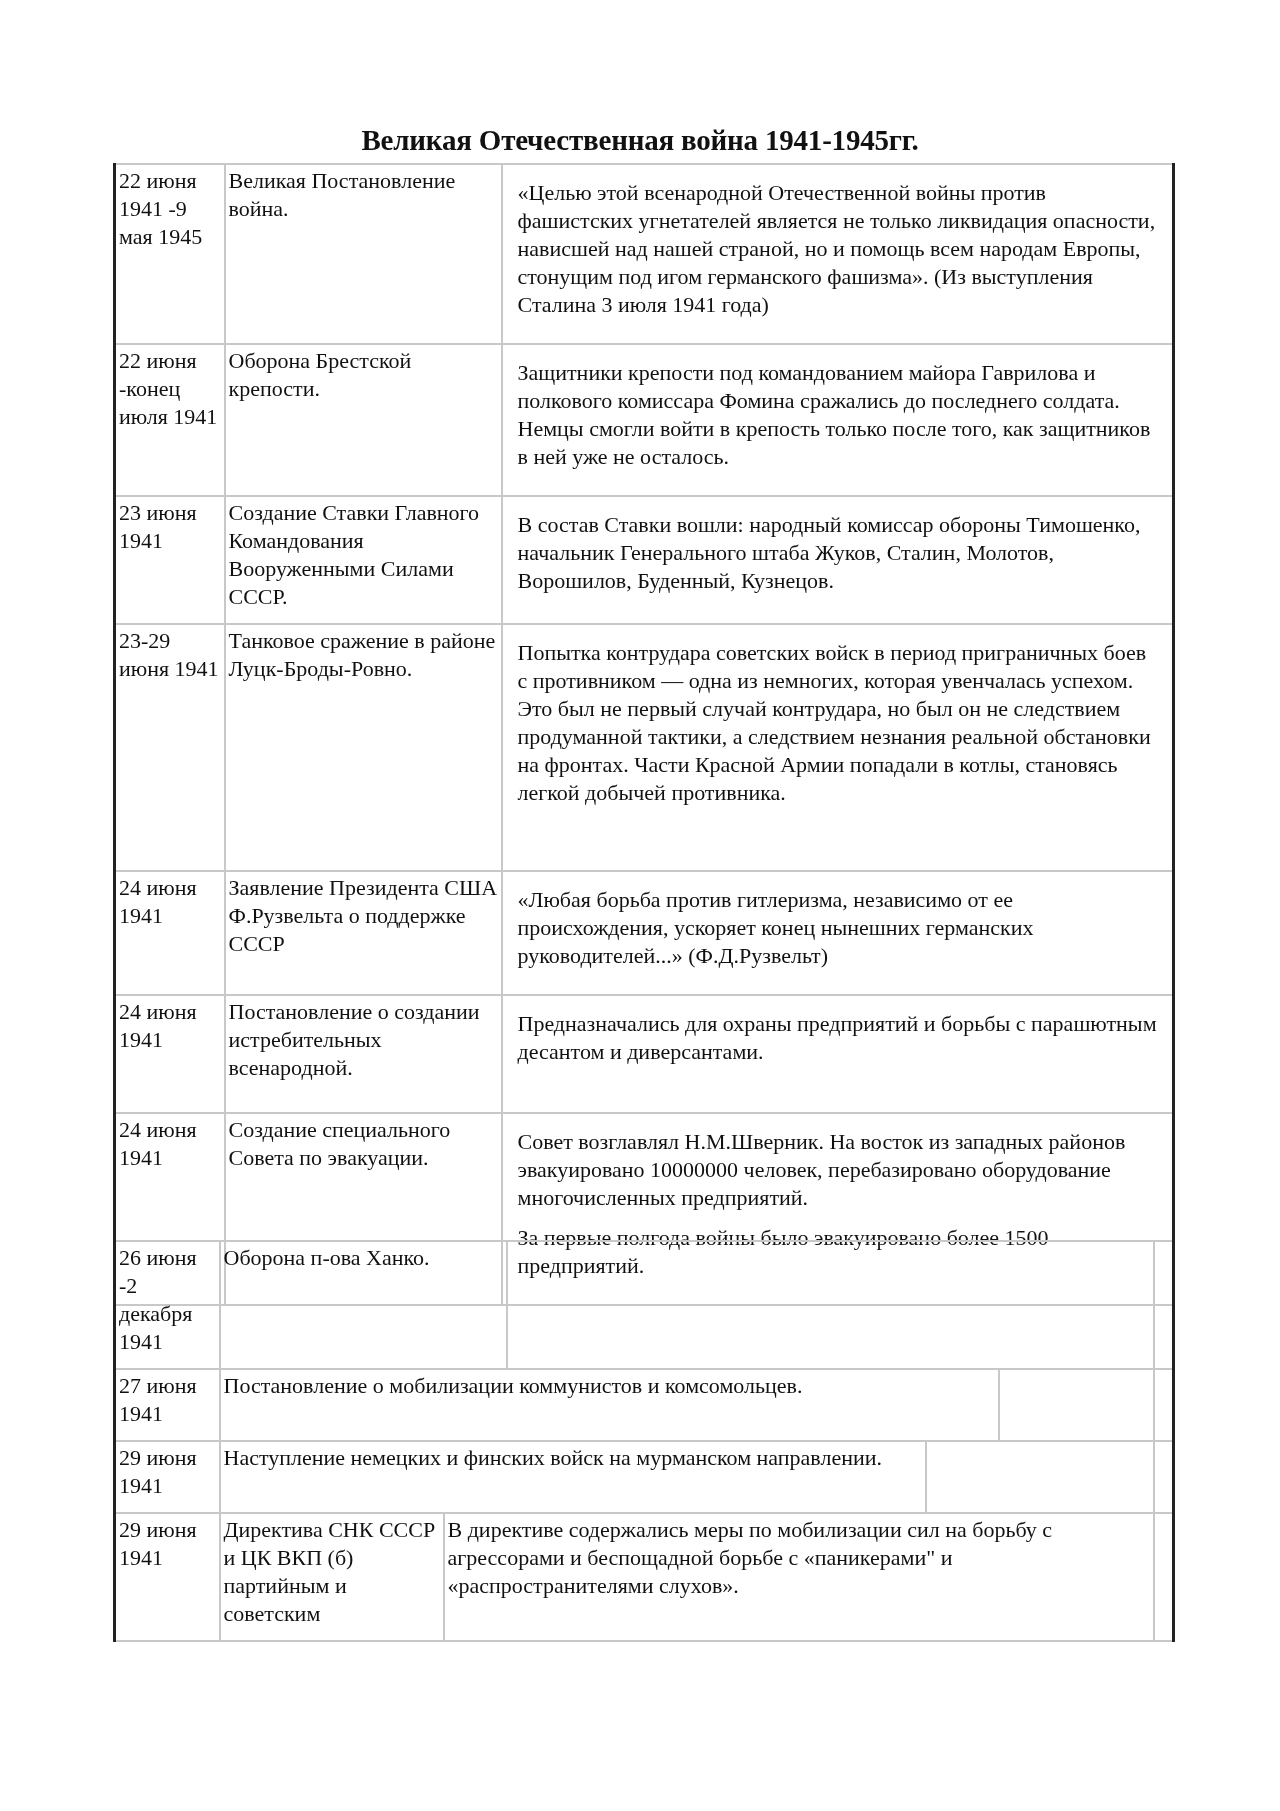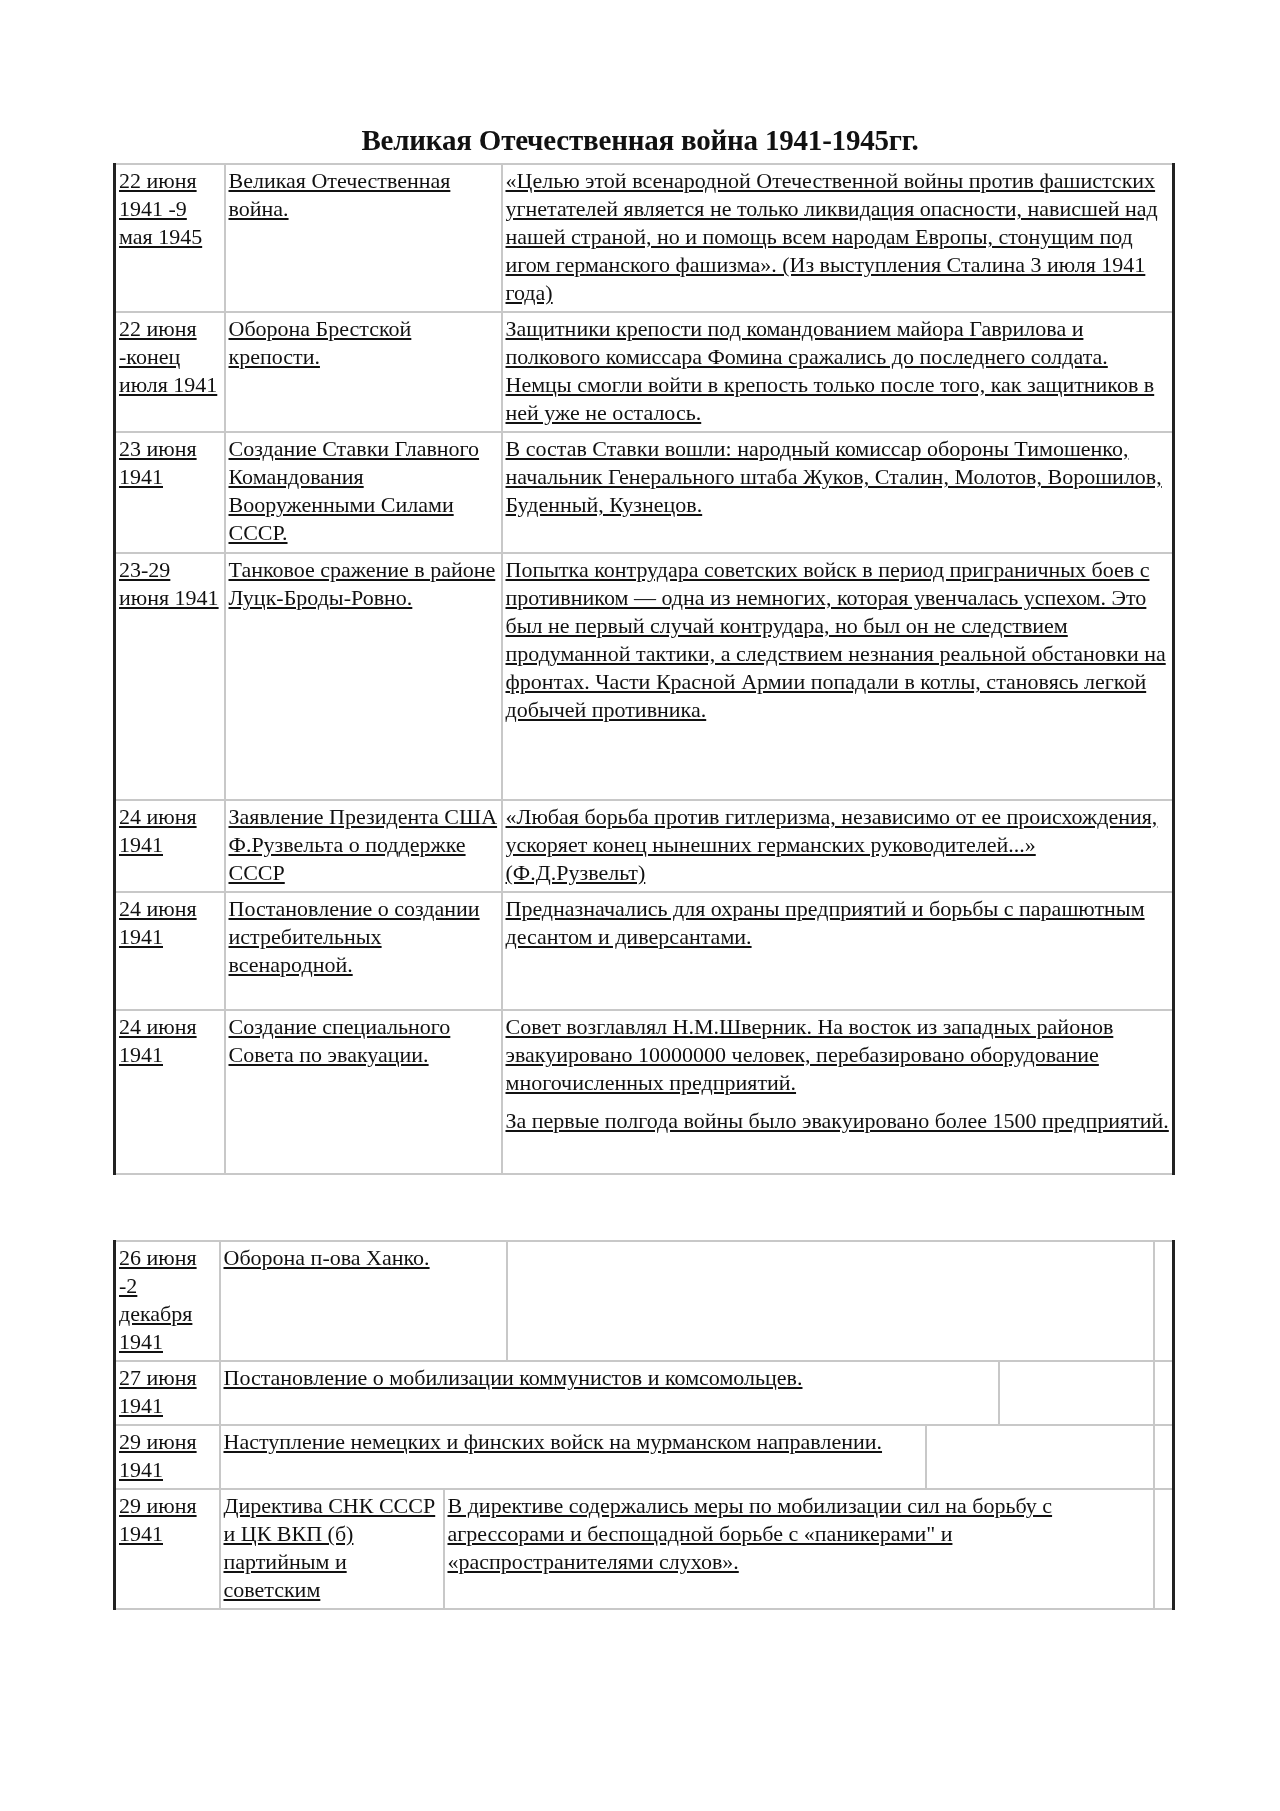--- a/index.html
+++ b/index.html
@@ -2,44 +2,44 @@
 <html><head>
 <meta charset="utf-8">
 <style>
   html, body { margin: 0; padding: 0; background: #ffffff; }
   body { width: 1280px; height: 1811px; position: relative; overflow: hidden;
          font-family: "Liberation Serif", "DejaVu Serif", serif; color: #111111; }
   .title { position: absolute; left: 0; width: 1280px; top: 124px; text-align: center;
            font-weight: bold; font-size: 29px; letter-spacing: -0.2px; }
   .tbl { position: absolute; left: 113px; width: 1059px; border-collapse: collapse;
          table-layout: fixed; font-size: 22px; line-height: 28px; }
-  .tbl td { border: 2px solid #c8c8c8; vertical-align: top; padding: 2px 3px 4px 3px;
-            word-wrap: break-word; text-decoration: underline; }
+  .tbl td { border: 2px solid #c8c8c8; vertical-align: top; padding: 2px 3px 12px 3px;
+            word-wrap: break-word; }
   .tbl tr td:first-child { border-left: 3px solid #222222; }
   .tbl tr td:last-child { border-right: 3px solid #222222; }
-  .tbl p { margin: 0; }
+  .tbl p { margin: 12px; }
   .tbl p + p { margin-top: 10px; }
   #tbl1 { top: 163px; }
   #tbl2 { top: 1240px; }
 </style>
 </head>
 <body>
 
 <div class="title">Великая Отечественная война 1941-1945гг.</div>
 
 <table class="tbl" id="tbl1">
   <colgroup>
       <col style="width:110px">
       <col style="width:277px">
       <col style="width:672px">
     </colgroup>
   <tbody>
       <tr style="height:145px">
     <td>22 июня 1941 -9 мая 1945</td>
-    <td>Великая Отечественная война.</td>
+    <td>Великая Постановление война.</td>
     <td>
           <p>«Целью этой всенародной Отечественной войны против фашистских угнетателей является не только ликвидация опасности, нависшей над нашей страной, но и помощь всем народам Европы, стонущим под игом германского фашизма». (Из выступления Сталина 3 июля 1941 года)</p>
         </td>
   </tr>
   <tr style="height:119px">
     <td>22 июня -конец июля 1941</td>
     <td>Оборона Брестской крепости.</td>
     <td>
           <p>Защитники крепости под командованием майора Гаврилова и полкового комиссара Фомина сражались до последнего солдата. Немцы смогли войти в крепость только после того, как защитников в ней уже не осталось.</p>
         </td>

